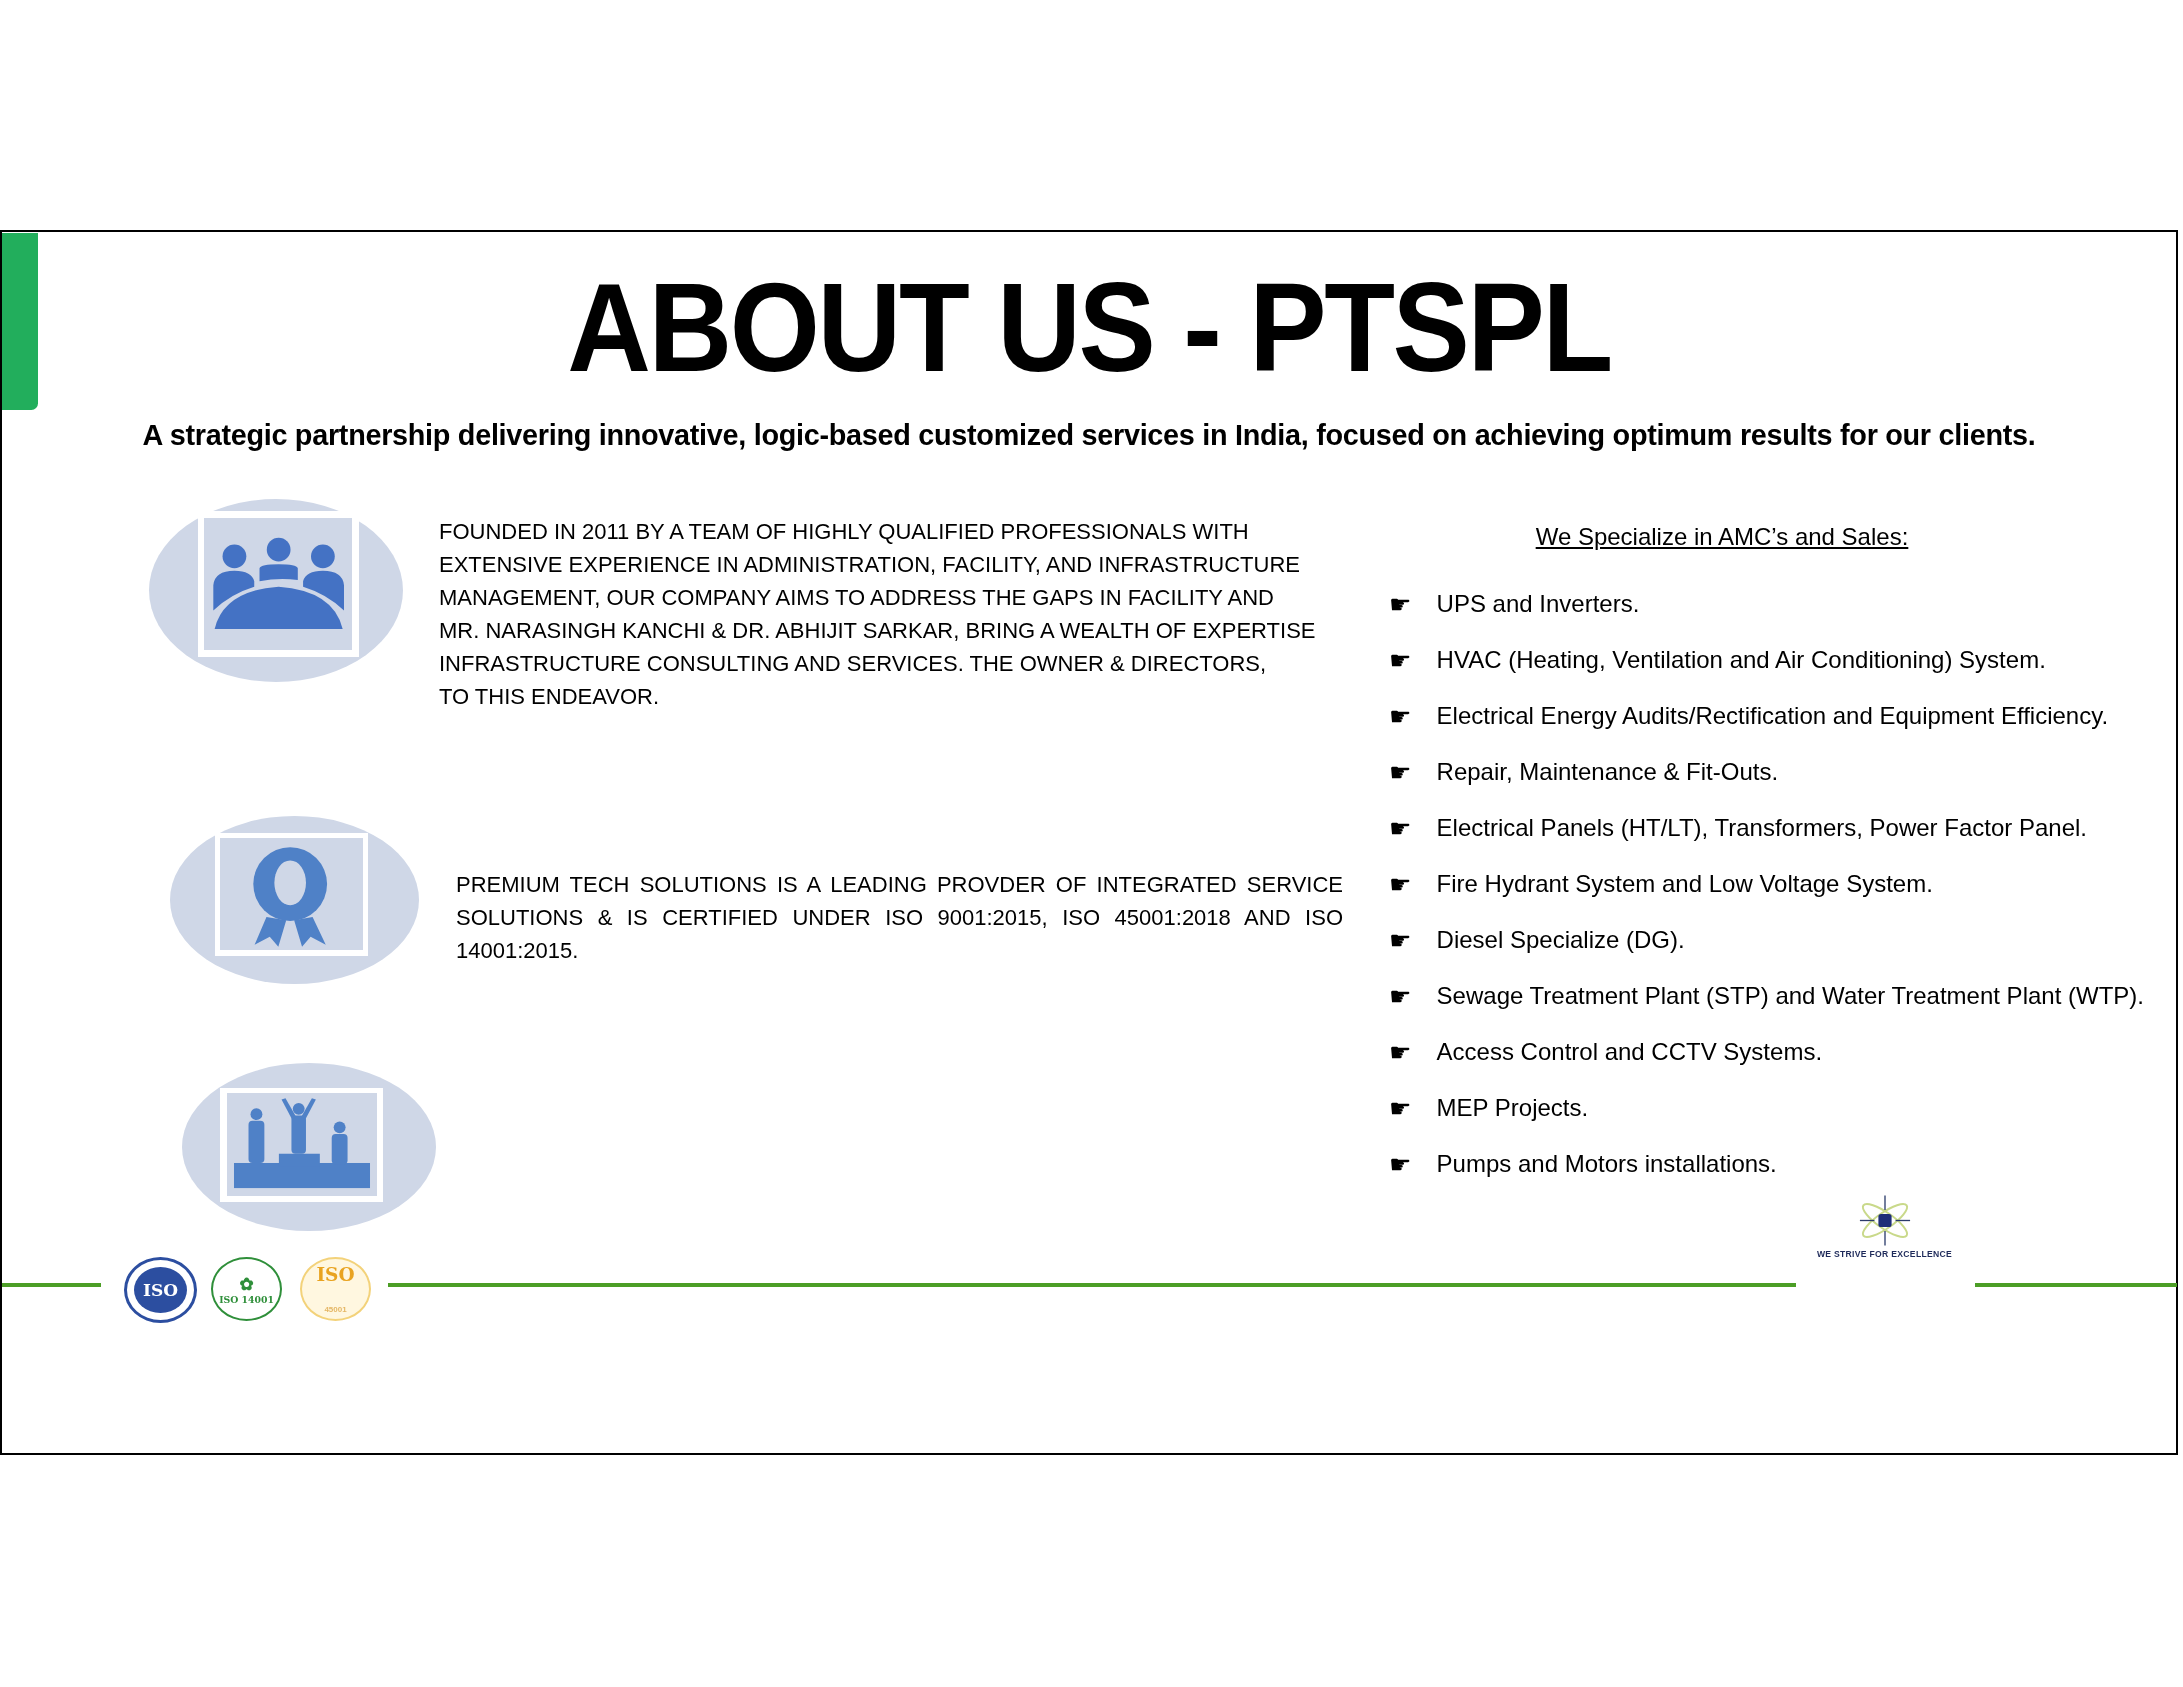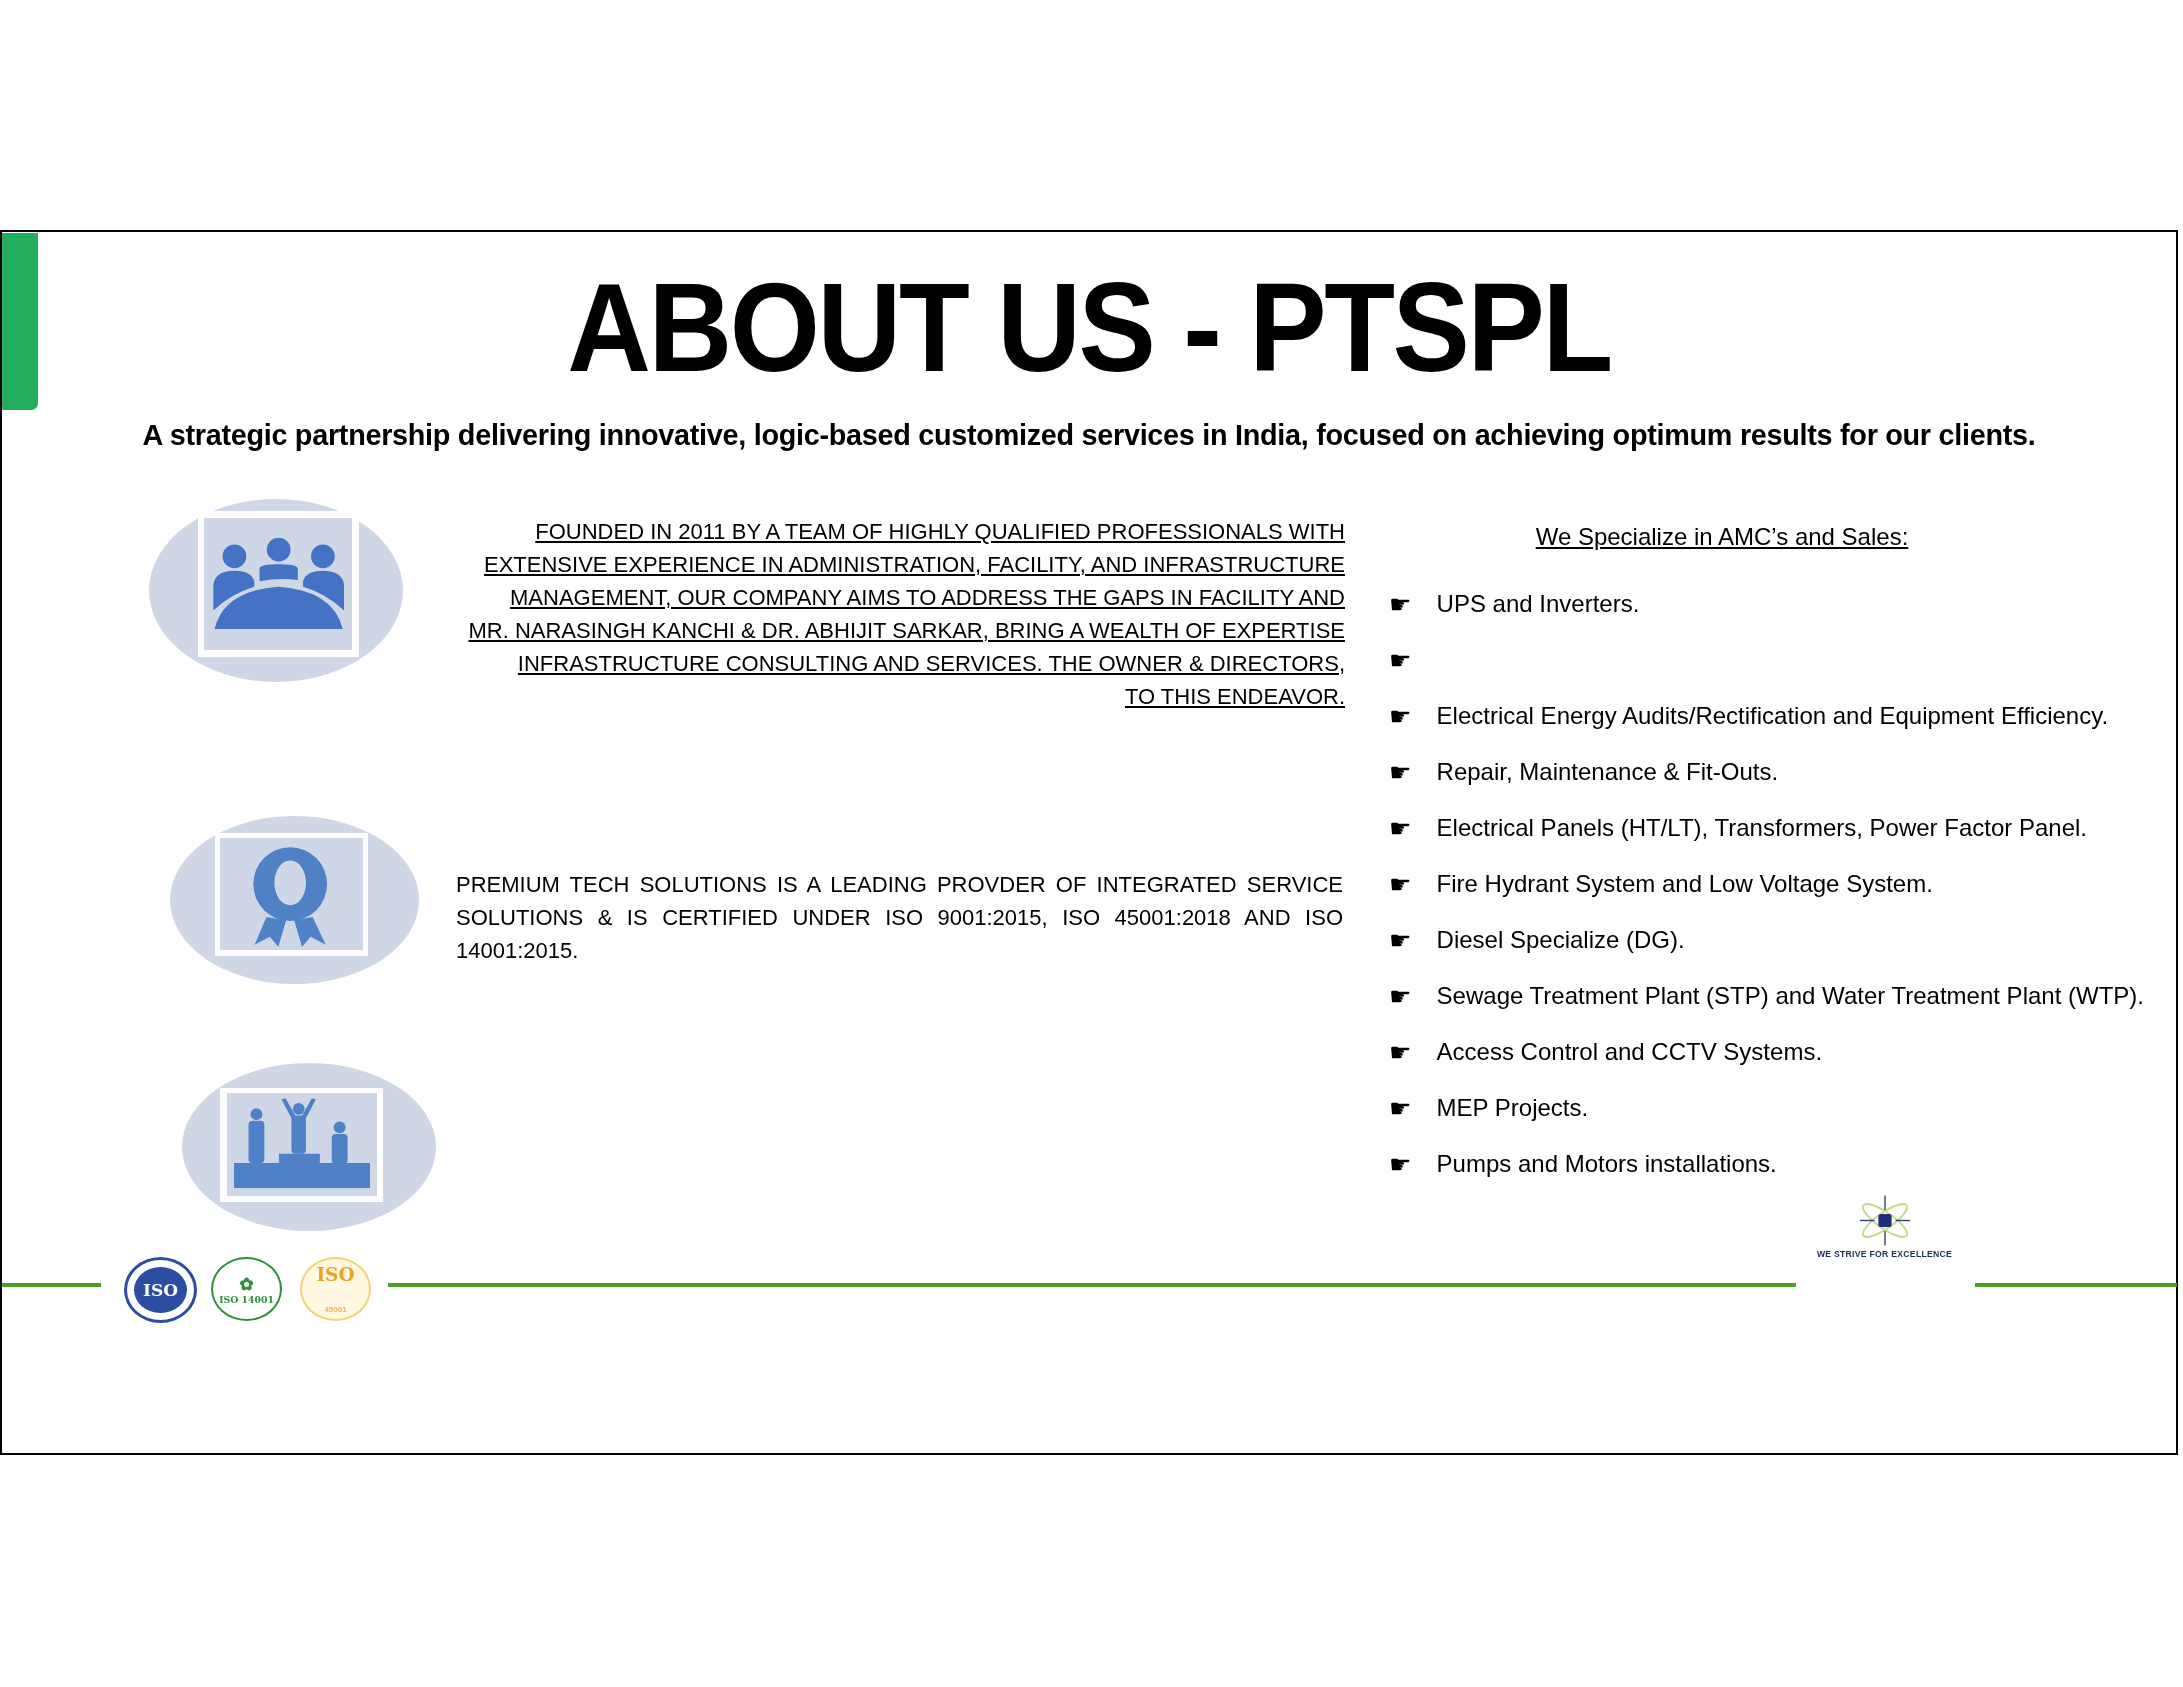--- a/index.html
+++ b/index.html
@@ -6,21 +6,21 @@
   body { width:2183px; height:1687px; position:relative; overflow:hidden; font-family:"Liberation Sans", sans-serif; color:#000; }
   .slide { position:absolute; left:0; top:230px; width:2178px; height:1225px; border:2.6px solid #000; box-sizing:border-box; background:#fff; }
   .accent-bar { position:absolute; left:0; top:1.3px; width:36px; height:177px; background:#22ae5c; border-radius:0 0 6.6px 0; }
   .title { position:absolute; left:0; right:0; top:30px; text-align:center; font-family:"Liberation Sans", sans-serif; font-weight:bold; font-size:126px; letter-spacing:-2.6px; line-height:132px; transform:scaleX(0.92); }
   .subtitle { position:absolute; left:0; right:0; top:183px; text-align:center; font-weight:bold; font-size:30px; line-height:40px; letter-spacing:-0.3px; white-space:nowrap; transform:scaleX(0.96); }
   .icon-oval { position:absolute; background:#cfd7e7; border-radius:50%; }
   .icon-frame { position:absolute; background:#fff; }
   .icon-inner { position:absolute; background:#cfd7e7; }
   .icon-inner svg { width:100%; height:100%; display:block; }
   .para { position:absolute; font-size:22px; line-height:33px; text-transform:none; }
-  .para.center { text-align:right;text-decoration:underline; }
+  .para.center { text-align:left; }
   .para.justify { text-align:justify; text-align-last:left;margin-top:48px; }
   .spec-heading { position:absolute; left:1389px; width:662px; top:291px; text-align:center; font-size:24px; text-decoration:underline; }
   .spec-list { position:absolute; left:1387px; top:344px; margin:0; padding:0; list-style:none; }
   .spec-item { display:flex; align-items:center; height:56px; font-size:24px; white-space:nowrap; }
   .hand { width:33px; font-size:25px; margin-right:14.6px; line-height:1; }
   .footer-line { position:absolute; height:4px; background:#4c9e26; top:1051px; }
   .badge { position:absolute; top:1025px; width:67px; height:60px; border-radius:50%; display:flex; align-items:center; justify-content:center; font-weight:bold; font-family:"DejaVu Serif", serif; }
   .badge-iso-blue { left:122px; background:#fff; border:3.3px solid #2c4ea0; color:#fff; }
   .badge-iso-blue .core { background:#2c4ea0; width:53px; height:46px; border-radius:50%; display:flex; align-items:center; justify-content:center; font-size:17px; }
   .badge-14001 { left:209px; background:#fff; border:2.6px solid #2f8f3a; color:#2f8f3a; font-size:9.3px; flex-direction:column; }
@@ -91,20 +91,21 @@
   </div>
 
   <div class="spec-heading">We Specialize in AMC’s and Sales:</div>
   <ul class="spec-list">
     <li class="spec-item">
         <span class="hand">☛</span>
         <span>UPS and Inverters.</span>
       </li>
     <li class="spec-item">
         <span class="hand">☛</span>
+        <span>HVAC (Heating, Ventilation and Air Conditioning) System.</span>
       </li>
     <li class="spec-item">
         <span class="hand">☛</span>
         <span>Electrical Energy Audits/Rectification and Equipment Efficiency.</span>
       </li>
     <li class="spec-item">
         <span class="hand">☛</span>
         <span>Repair, Maintenance &amp; Fit-Outs.</span>
       </li>
     <li class="spec-item">

